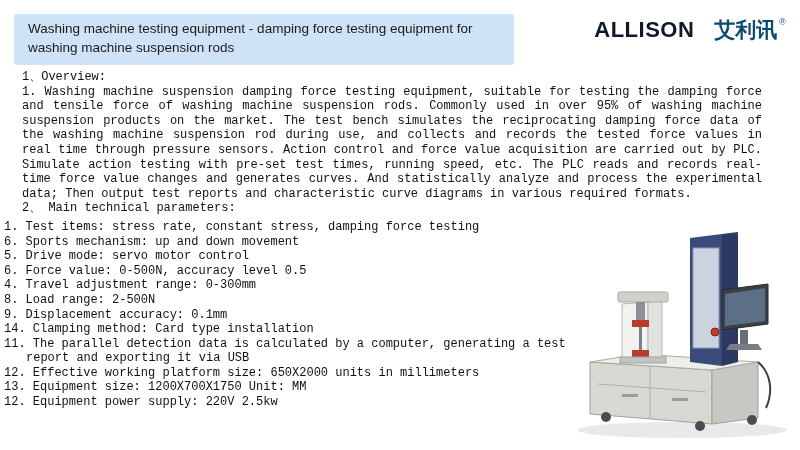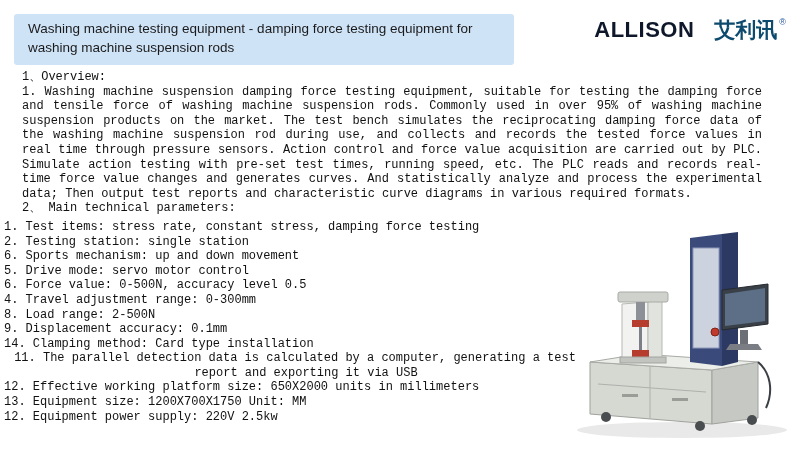--- a/index.html
+++ b/index.html
@@ -128,29 +128,28 @@
     <span class="brand-name">ALLISON</span><span class="brand-cn">艾利讯</span><span class="brand-r">®</span>
   </div>
 </div>
 
 <div class="content">
   <div class="sec-head">1、Overview:</div>
   <div class="para">1. Washing machine suspension damping force testing equipment, suitable for testing the damping force and tensile force of washing machine suspension rods. Commonly used in over 95% of washing machine suspension products on the market. The test bench simulates the reciprocating damping force data of the washing machine suspension rod during use, and collects and records the tested force values in real time through pressure sensors. Action control and force value acquisition are carried out by PLC. Simulate action testing with pre-set test times, running speed, etc. The PLC reads and records real-time force value changes and generates curves. And statistically analyze and process the experimental data; Then output test reports and characteristic curve diagrams in various required formats.</div>
   <div class="sec-head">2、 Main technical parameters:</div>
   <ul class="spec-list">
     <li class="spec-item-indent">1. Test items: stress rate, constant stress, damping force testing</li>
-    <li class="spec-item-indent">2. Testing station: single station</li>
     <li class="spec-item-indent">6. Sports mechanism: up and down movement</li>
     <li class="spec-item-indent">5. Drive mode: servo motor control</li>
     <li class="spec-item-indent">6. Force value: 0-500N, accuracy level 0.5</li>
     <li class="spec-item-indent">4. Travel adjustment range: 0-300mm</li>
     <li class="spec-item-indent">8. Load range: 2-500N</li>
     <li class="spec-item-indent">9. Displacement accuracy: 0.1mm</li>
     <li class="spec-item-indent">14. Clamping method: Card type installation</li>
-    <li class="spec-item-indent" style="width:560px;text-align:center;">11. The parallel detection data is calculated by a computer, generating a test report and exporting it via USB</li>
+    <li class="spec-item-indent" style="width:560px;">11. The parallel detection data is calculated by a computer, generating a test report and exporting it via USB</li>
     <li class="spec-item-indent">12. Effective working platform size: 650X2000 units in millimeters</li>
     <li class="spec-item-indent">13. Equipment size: 1200X700X1750 Unit: MM</li>
     <li class="spec-item-indent">12. Equipment power supply: 220V 2.5kw</li>
   </ul>
 </div>
 
 <div class="machine">
   
   <svg width="230" height="230" viewBox="0 0 230 230" xmlns="http://www.w3.org/2000/svg">
 

